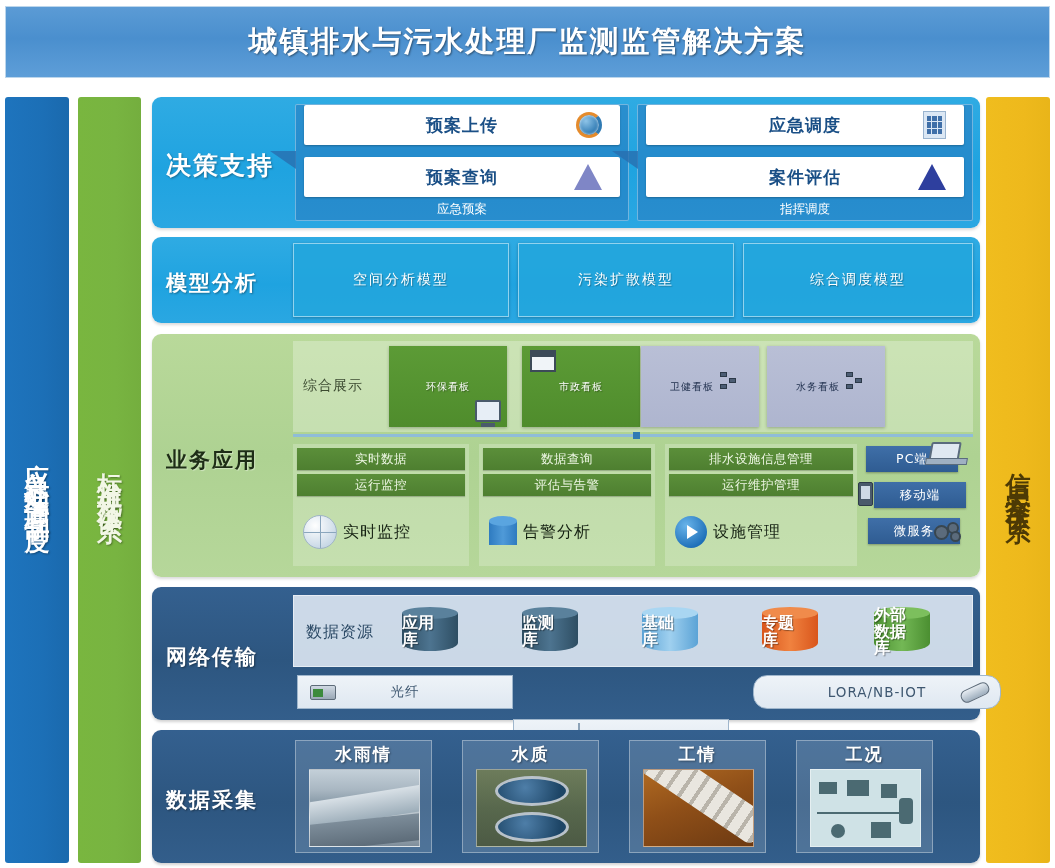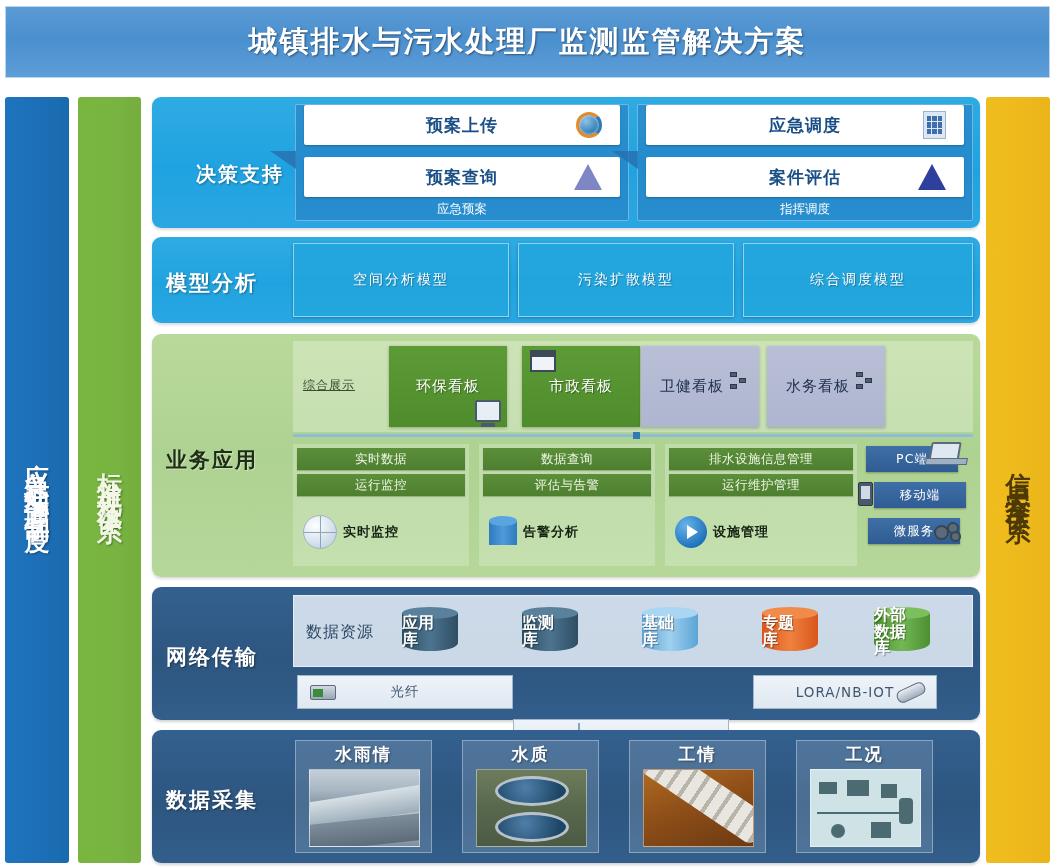--- a/index.html
+++ b/index.html
@@ -60,23 +60,22 @@
     white-space: nowrap;
   }
 
   
   #panel-decision {
     top: 0; height: 131px;
     background: linear-gradient(180deg,#2fabe3 0%, #1fa3e0 55%, #2aa7e2 100%);
     box-shadow: 0 2px 3px rgba(0,0,0,.15);
   }
   #panel-decision .panel-label {
-    top: 64px; font-size: 20px; color: #ffffff;
+    top: 52px; font-size: 25px; color: #ffffff;
     text-shadow: 1px 1px 2px rgba(0,0,0,.35);
-    margin-left: 30px;
   }
   .dgroup {
     position: absolute; top: 7px; height: 117px;
     background: rgba(40,120,190,.55);
     border: 1px solid rgba(255,255,255,.35);
     border-radius: 2px;
   }
   #dgroup-plan { left: 143px; width: 334px; }
   #dgroup-cmd  { left: 485px; width: 336px; }
   .dgroup-title {
@@ -142,30 +141,29 @@
   }
   #panel-business .panel-label {
     top: 112px; font-size: 21px; color: #1e2d16;
     text-shadow: 1px 1px 1px rgba(255,255,255,.4);
   }
   #dash-strip {
     position: absolute; left: 141px; top: 7px; width: 680px; height: 91px;
     background: rgba(255,255,255,.28);
   }
   .dash-label {
-    position: absolute; left: 10px; top: 36px; font-size: 12px; color: #3b4a30;
+    position: absolute; left: 10px; top: 36px; font-size: 14px; color: #3b4a30;
     letter-spacing: 1px;
-    text-decoration: underline;
   }
   .dash-card {
     position: absolute; top: 5px; width: 118px; height: 81px;
     display: flex; align-items: center; justify-content: center;
     box-shadow: 0 1px 3px rgba(0,0,0,.25);
   }
-  .dash-card .lbl { font-size: 15px; letter-spacing: 1px; }
+  .dash-card .lbl { font-size: 10px; letter-spacing: 1px; }
   .dash-card.green { background: linear-gradient(180deg,#5c9b36 0%,#4f8c2c 100%); }
   .dash-card.green .lbl { color: #ffffff; text-shadow: 1px 1px 1px rgba(0,0,0,.35); }
   .dash-card.gray { background: linear-gradient(180deg,#b9bfd6 0%,#aeb5cf 100%); }
   .dash-card.gray .lbl { color: #20304e; }
   #dash-0 { left: 96px; }
   #dash-1 { left: 222px; margin-left: 7px; }
   #dash-2 { left: 348px; }
   #dash-3 { left: 474px; }
   .dash-ico { position: absolute; }
   .ico-monitor { width: 26px; height: 22px; background: #e7eef6; border: 2px solid #4a5a6b;
@@ -201,21 +199,21 @@
     position: absolute; left: 4px; width: calc(100% - 8px); height: 22px;
     background: linear-gradient(180deg,#5b8f3a 0%, #4e7f30 100%);
     display: flex; align-items: center; justify-content: center;
     box-shadow: 0 1px 1px rgba(0,0,0,.2);
   }
   .btag.t0 { top: 4px; text-align: right; }
   .btag.t1 { top: 30px; }
   .btag .lbl { font-size: 12.5px; color: #eef7e4; letter-spacing: .5px; }
   .bmain { position: absolute; left: 4px; top: 58px; width: calc(100% - 8px); height: 60px;
     display: flex; align-items: center; gap: 6px; padding-left: 6px; }
-  .bmain .lbl { font-size: 13px; color: #152112; font-weight: bold; letter-spacing: 1px; }
+  .bmain .lbl { font-size: 16px; color: #152112; font-weight: normal; letter-spacing: 1px; }
   .ico-globe { width: 34px; height: 34px; border-radius: 50%;
     background: radial-gradient(circle at 35% 30%, #ffffff, #c8d8e6 75%);
     border: 1px solid #9fb4c6; position: relative; overflow: hidden; flex: none; }
   .ico-globe::before { content:''; position:absolute; left:50%; top:0; width:1px; height:100%;
     background:#8aa6bd; }
   .ico-globe::after { content:''; position:absolute; left:0; top:50%; width:100%; height:1px;
     background:#8aa6bd; }
   .ico-db { width: 28px; height: 32px; flex: none; position: relative; }
   .ico-db i { position:absolute; left:0; width:28px; }
   .ico-db .body { top:5px; height:24px; background: linear-gradient(90deg,#2e7bc0,#4f9ad8,#2e7bc0); border-radius: 0 0 50%/18% 50%/18%; }
@@ -282,21 +280,21 @@
   .net-row { position: absolute; left: 141px; top: 88px; width: 680px; height: 36px; }
   .net-item {
     position: absolute; top: 0; height: 34px;
     background: linear-gradient(180deg,#eef3f8 0%,#dfe8f1 100%);
     border: 1px solid #9fb6cc;
     display: flex; align-items: center; justify-content: center;
   }
   .net-item .lbl { font-size: 13.5px; color: #3e5770; letter-spacing: 1px; }
   #net-0 { left: 4px; width: 216px; }
   #net-1 { left: 220px; width: 216px; margin-top: 44px; }
-  #net-2 { left: 460px; width: 184px; }
+  #net-2 { left: 460px; width: 248px; border-radius: 14px; }
   .ico-fiber { position:absolute; left: 12px; width: 26px; height: 15px;
     background: linear-gradient(180deg,#cfd8e2,#9aa8b6); border:1px solid #5d6b79; border-radius:2px; }
   .ico-fiber::after { content:''; position:absolute; left:2px; top:3px; width:10px; height:8px;
     background:#3c8a3c; }
   .ico-antenna { position:absolute; left: 58px; width: 14px; height: 26px; }
   .ico-antenna::before { content:''; position:absolute; left:6px; top:0; width:2px; height:26px;
     background:#8ca3b8; }
   .ico-antenna::after { content:''; position:absolute; left:0; top:18px; width:14px; height:8px;
     background: rgba(200,215,228,.9); border-radius: 0 0 7px 7px; }
   .ico-sensor { position:absolute; right: 10px; width: 30px; height: 13px;

